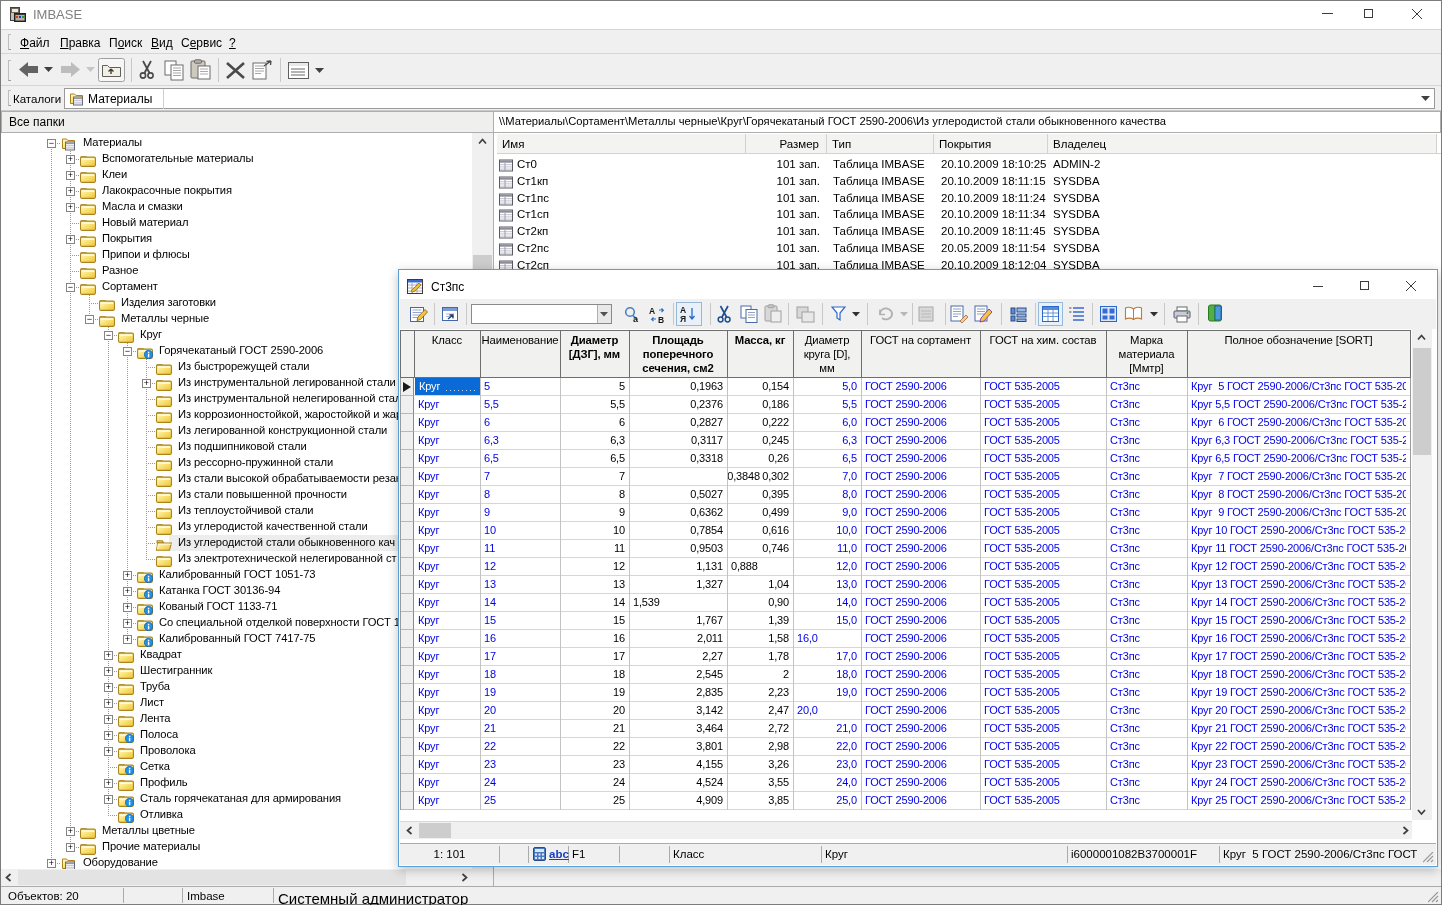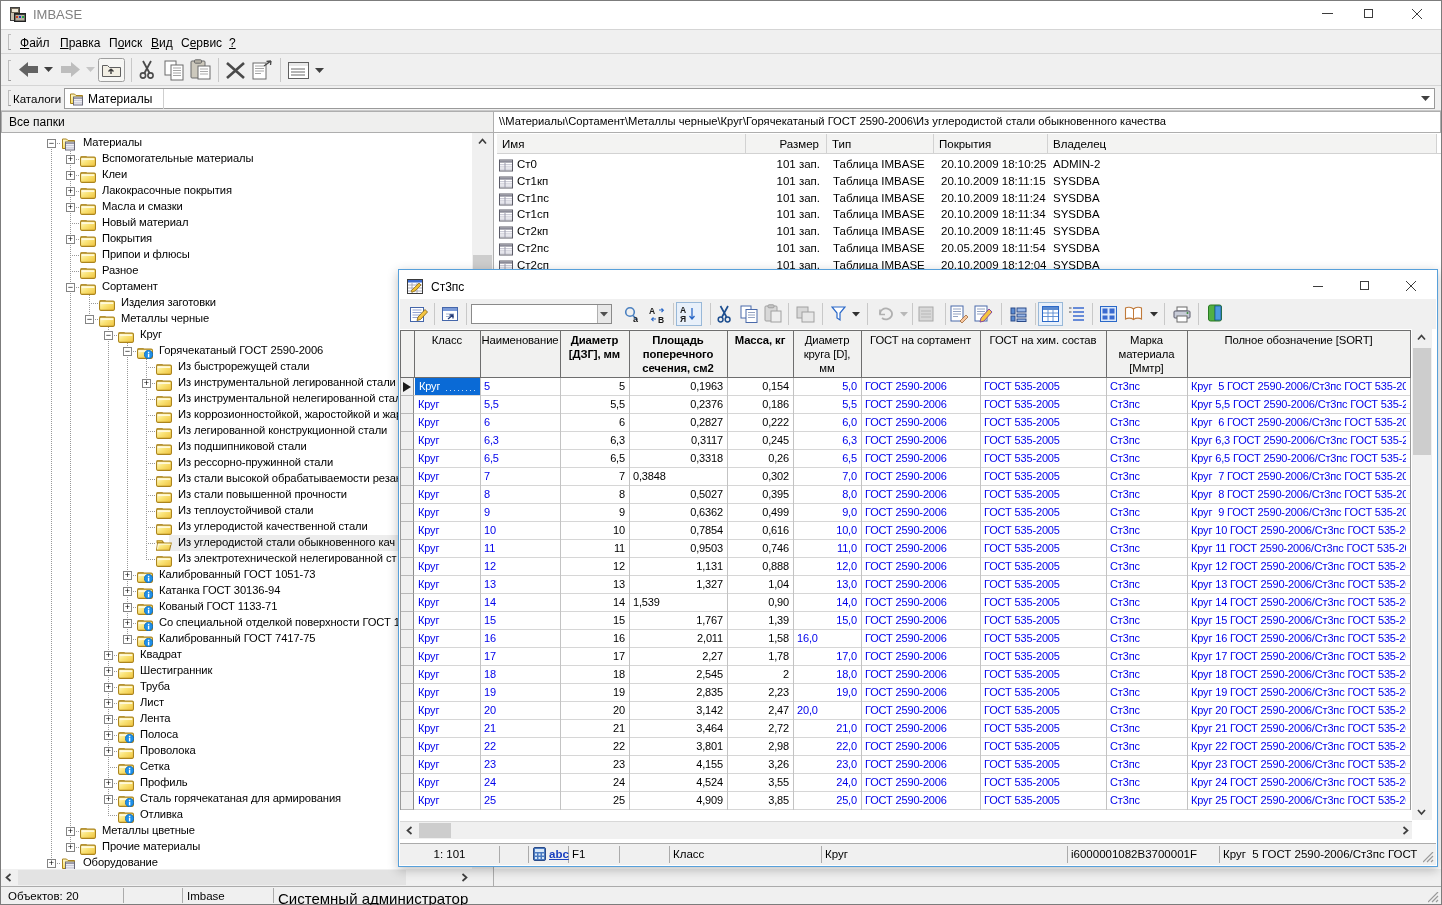--- a/index.html
+++ b/index.html
@@ -798,21 +798,21 @@
 <div class="dcell blue" style="left:797px;top:450px;width:60px;text-align:right">6,5</div>
 <div class="dcell blue" style="left:865px;top:450px;width:111px">ГОСТ 2590-2006</div>
 <div class="dcell blue" style="left:984px;top:450px;width:118px">ГОСТ 535-2005</div>
 <div class="dcell blue" style="left:1110px;top:450px;width:73px">Ст3пс</div>
 <div class="dcell blue" style="left:1191px;top:450px;width:215px">Круг 6,5 ГОСТ 2590-2006/Ст3пс ГОСТ 535-2005</div>
 <div class="ab" style="left:400px;top:468px;width:14px;height:18px;background:#f0f0f0;border-right:1px solid #8a8a8a;border-left:1px solid #8a8a8a;border-bottom:1px solid #b8b8b8"></div>
 <div class="rline" style="left:414px;top:485px;width:996px"></div>
 <div class="dcell blue" style="left:418px;top:468px;width:58px">Круг</div>
 <div class="dcell blue" style="left:484px;top:468px;width:72px">7</div>
 <div class="dcell " style="left:564px;top:468px;width:61px;text-align:right">7</div>
-<div class="dcell " style="left:633px;top:468px;width:90px;">0,3848</div>
+<div class="dcell " style="left:670px;top:468px;width:90px;text-align:right">0,3848</div>
 <div class="dcell " style="left:731px;top:468px;width:58px;text-align:right">0,302</div>
 <div class="dcell blue" style="left:797px;top:468px;width:60px;text-align:right">7,0</div>
 <div class="dcell blue" style="left:865px;top:468px;width:111px">ГОСТ 2590-2006</div>
 <div class="dcell blue" style="left:984px;top:468px;width:118px">ГОСТ 535-2005</div>
 <div class="dcell blue" style="left:1110px;top:468px;width:73px">Ст3пс</div>
 <div class="dcell blue" style="left:1191px;top:468px;width:215px">Круг&nbsp;&nbsp;7 ГОСТ 2590-2006/Ст3пс ГОСТ 535-2005</div>
 <div class="ab" style="left:400px;top:486px;width:14px;height:18px;background:#f0f0f0;border-right:1px solid #8a8a8a;border-left:1px solid #8a8a8a;border-bottom:1px solid #b8b8b8"></div>
 <div class="rline" style="left:414px;top:503px;width:996px"></div>
 <div class="dcell blue" style="left:418px;top:486px;width:58px">Круг</div>
 <div class="dcell blue" style="left:484px;top:486px;width:72px">8</div>
@@ -859,21 +859,21 @@
 <div class="dcell blue" style="left:865px;top:540px;width:111px">ГОСТ 2590-2006</div>
 <div class="dcell blue" style="left:984px;top:540px;width:118px">ГОСТ 535-2005</div>
 <div class="dcell blue" style="left:1110px;top:540px;width:73px">Ст3пс</div>
 <div class="dcell blue" style="left:1191px;top:540px;width:215px">Круг 11 ГОСТ 2590-2006/Ст3пс ГОСТ 535-2005</div>
 <div class="ab" style="left:400px;top:558px;width:14px;height:18px;background:#f0f0f0;border-right:1px solid #8a8a8a;border-left:1px solid #8a8a8a;border-bottom:1px solid #b8b8b8"></div>
 <div class="rline" style="left:414px;top:575px;width:996px"></div>
 <div class="dcell blue" style="left:418px;top:558px;width:58px">Круг</div>
 <div class="dcell blue" style="left:484px;top:558px;width:72px">12</div>
 <div class="dcell " style="left:564px;top:558px;width:61px;text-align:right">12</div>
 <div class="dcell " style="left:633px;top:558px;width:90px;text-align:right">1,131</div>
-<div class="dcell " style="left:731px;top:558px;width:58px;text-align:right">0,888</div>
+<div class="dcell " style="left:731px;top:558px;width:58px;">0,888</div>
 <div class="dcell blue" style="left:797px;top:558px;width:60px;text-align:right">12,0</div>
 <div class="dcell blue" style="left:865px;top:558px;width:111px">ГОСТ 2590-2006</div>
 <div class="dcell blue" style="left:984px;top:558px;width:118px">ГОСТ 535-2005</div>
 <div class="dcell blue" style="left:1110px;top:558px;width:73px">Ст3пс</div>
 <div class="dcell blue" style="left:1191px;top:558px;width:215px">Круг 12 ГОСТ 2590-2006/Ст3пс ГОСТ 535-2005</div>
 <div class="ab" style="left:400px;top:576px;width:14px;height:18px;background:#f0f0f0;border-right:1px solid #8a8a8a;border-left:1px solid #8a8a8a;border-bottom:1px solid #b8b8b8"></div>
 <div class="rline" style="left:414px;top:593px;width:996px"></div>
 <div class="dcell blue" style="left:418px;top:576px;width:58px">Круг</div>
 <div class="dcell blue" style="left:484px;top:576px;width:72px">13</div>
 <div class="dcell " style="left:564px;top:576px;width:61px;text-align:right">13</div>

